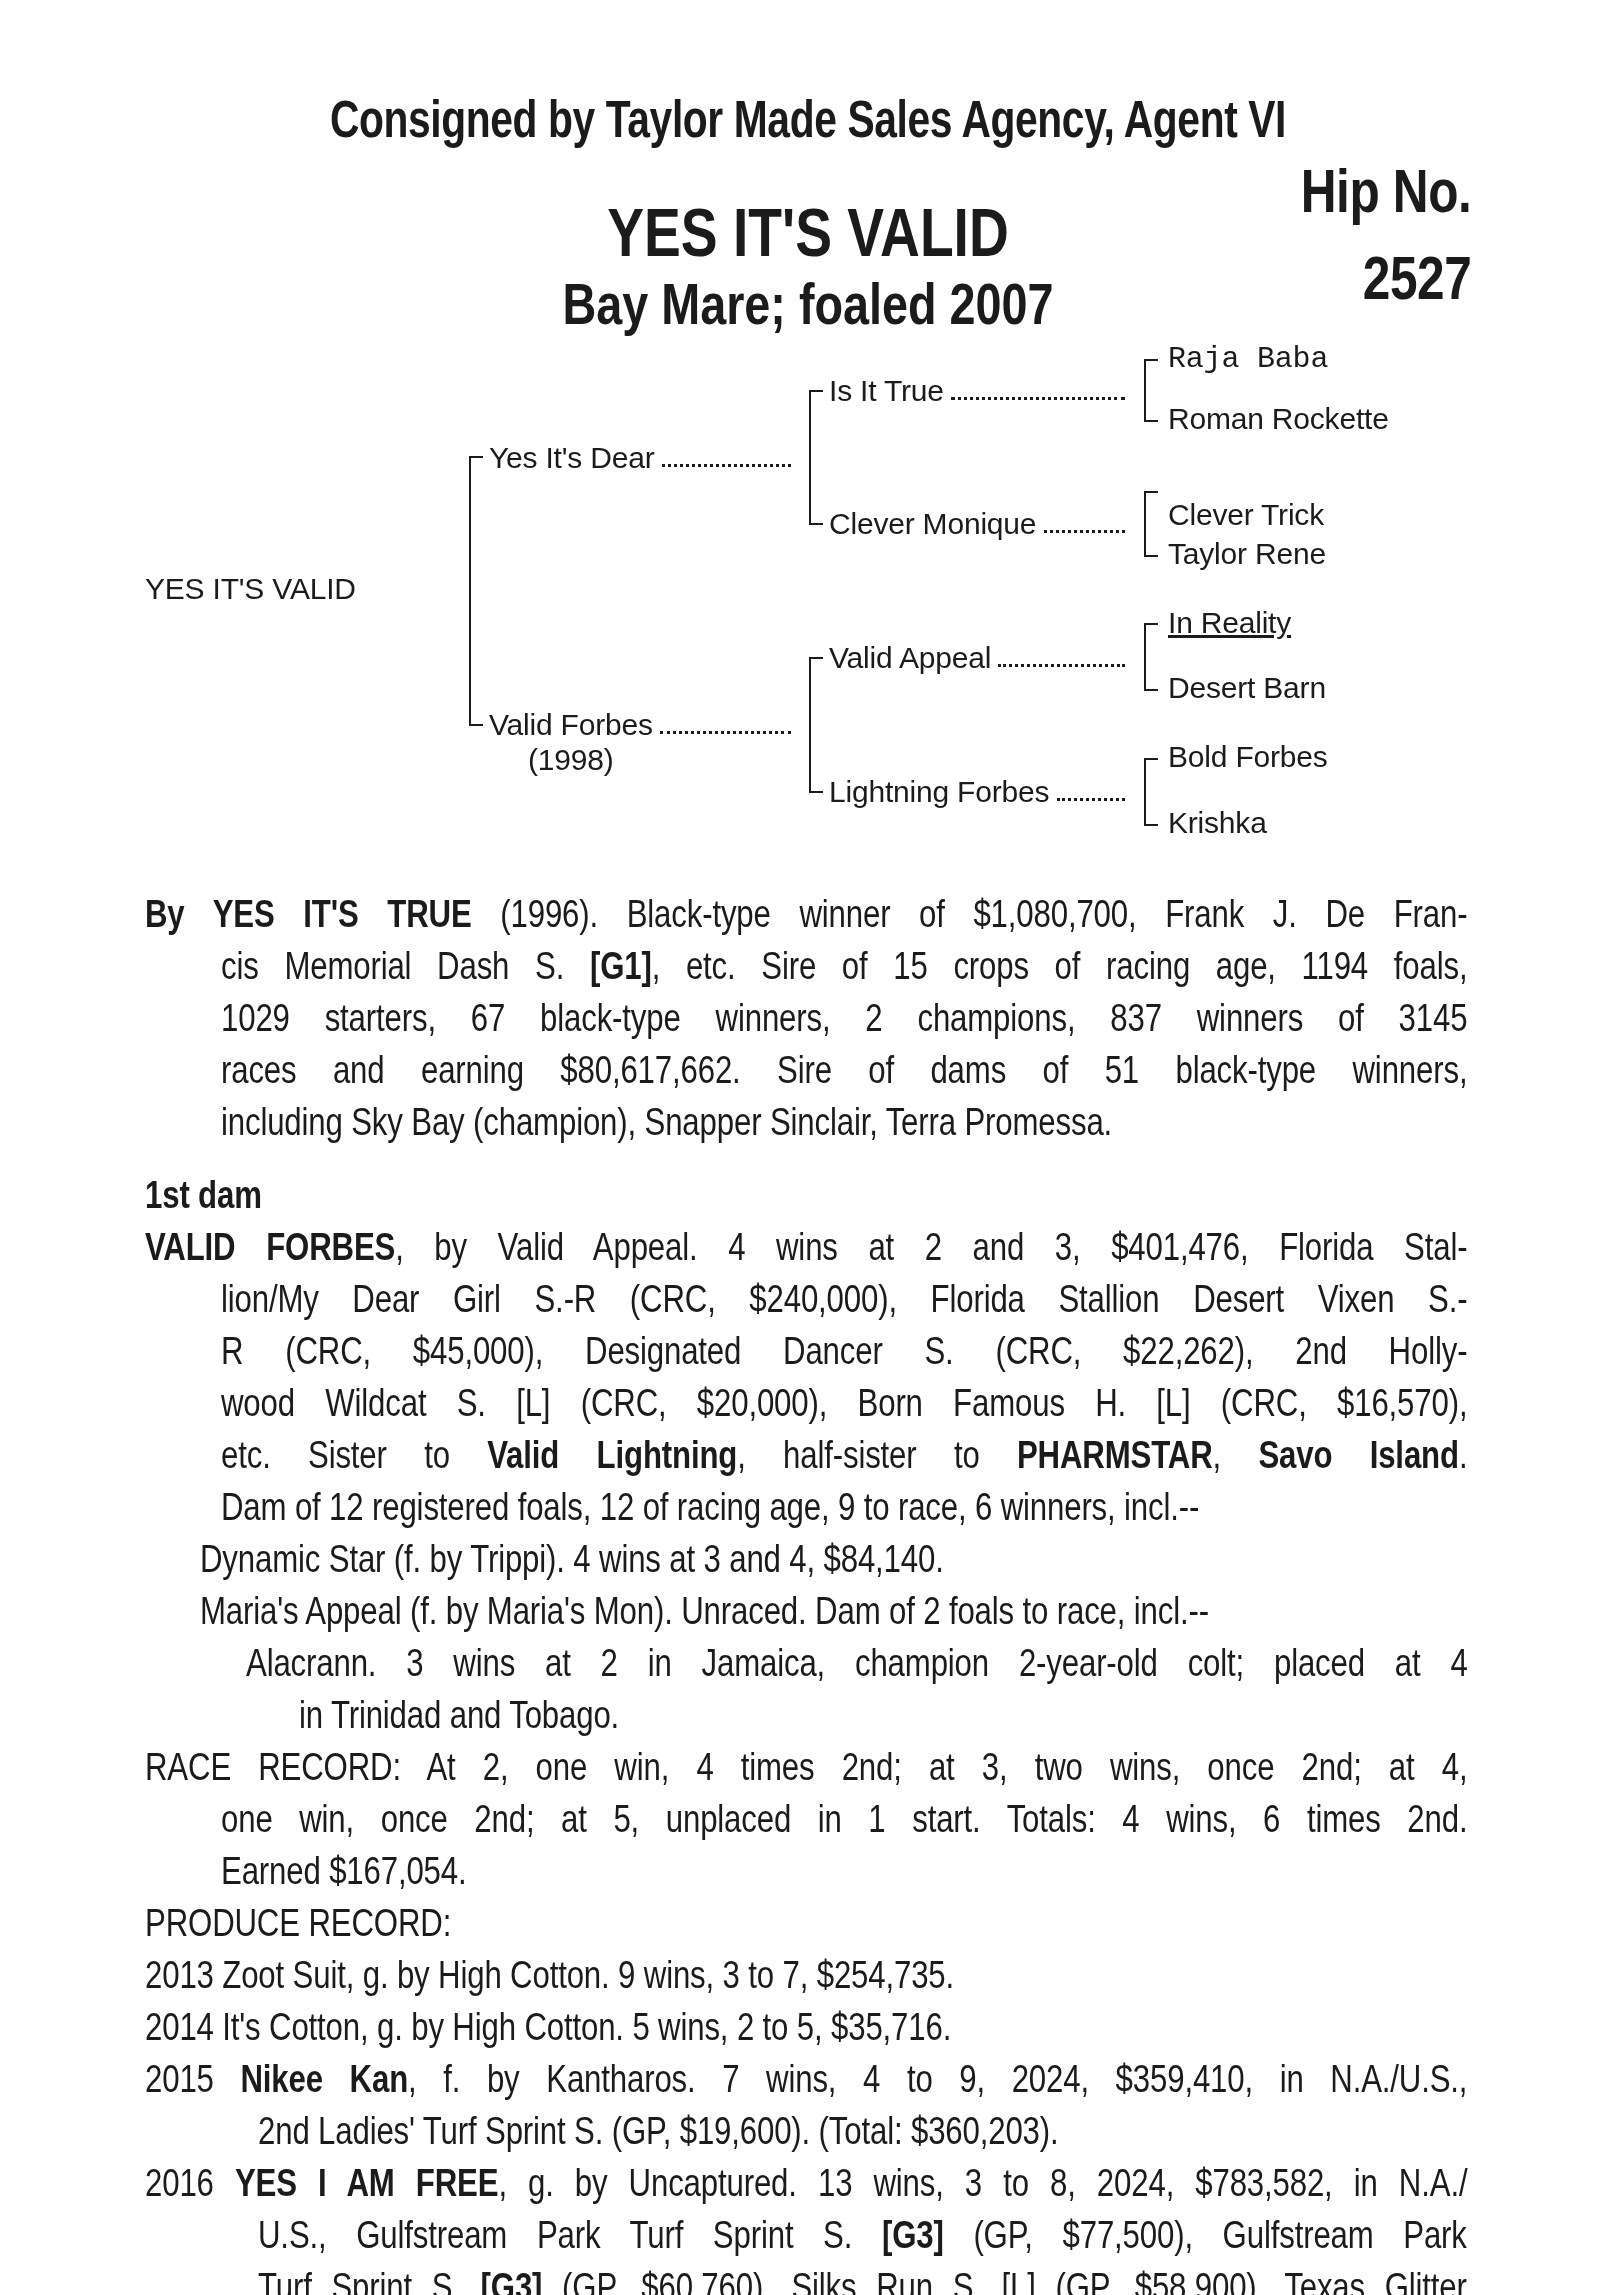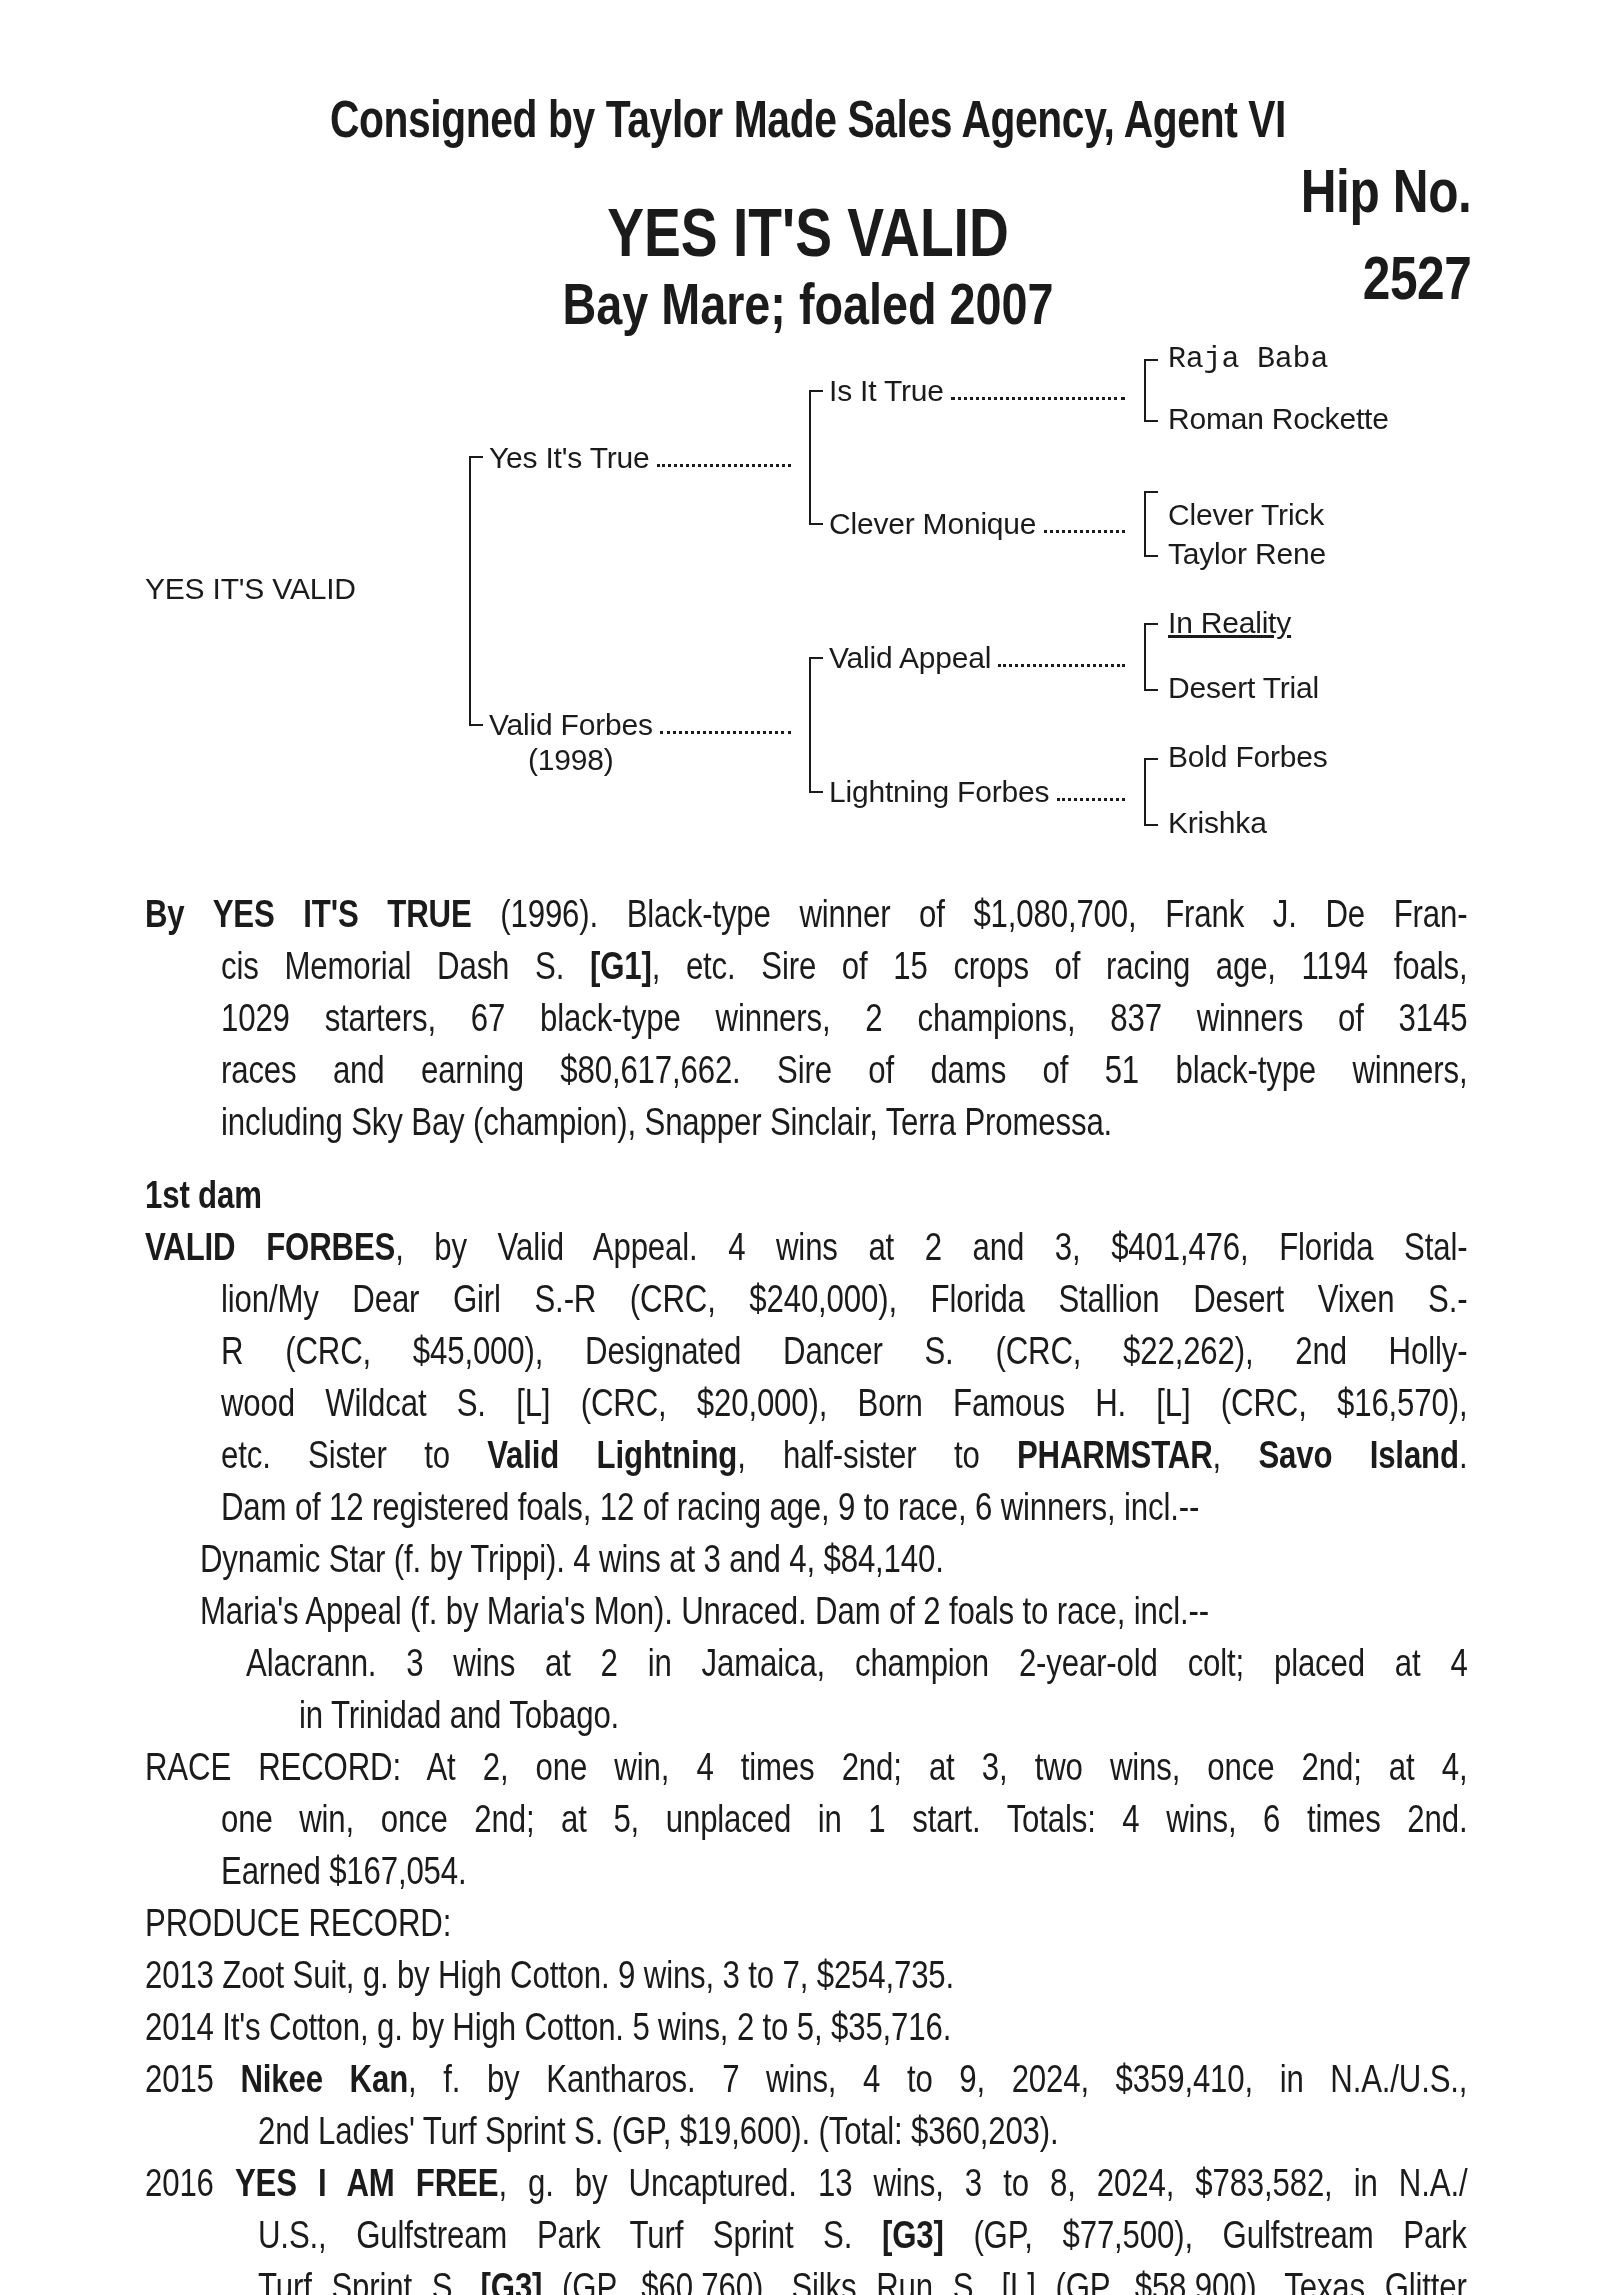--- a/index.html
+++ b/index.html
@@ -81,21 +81,21 @@
   </div>
 
   <div class="title">YES IT'S VALID</div>
   <div class="subtitle">Bay Mare; foaled 2007</div>
 
   <div class="ped">
 
     <div class="pname" style="left:145px;top:574px;">YES IT'S VALID</div>
 
     <div class="prow" style="left:489px;top:441px;width:308px;">
-      <span class="nm">Yes It's True</span>
+      <span class="nm">Yes It's Dear</span>
       <span class="lead"></span>
     </div>
     <div class="prow" style="left:489px;top:708px;width:308px;">
       <span class="nm">Valid Forbes</span>
       <span class="lead"></span>
     </div>
     <div class="pname" style="left:528px;top:745px;">(1998)</div>
 
     <div class="prow" style="left:829px;top:374px;width:302px;">
       <span class="nm">Is It True</span>
@@ -112,21 +112,21 @@
     <div class="prow" style="left:829px;top:775px;width:302px;">
       <span class="nm">Lightning Forbes</span>
       <span class="lead"></span>
     </div>
 
     <div class="pname" style="left:1168px;top:344px;font-family:Liberation Mono, monospace;">Raja Baba</div>
     <div class="pname" style="left:1168px;top:404px;">Roman Rockette</div>
     <div class="pname" style="left:1168px;top:476px;margin-top:24px;">Clever Trick</div>
     <div class="pname" style="left:1168px;top:539px;">Taylor Rene</div>
     <div class="pname" style="left:1168px;top:608px;text-decoration:underline;">In Reality</div>
-    <div class="pname" style="left:1168px;top:673px;">Desert Trial</div>
+    <div class="pname" style="left:1168px;top:673px;">Desert Barn</div>
     <div class="pname" style="left:1168px;top:742px;">Bold Forbes</div>
     <div class="pname" style="left:1168px;top:808px;">Krishka</div>
 
     <div class="vline" style="left:469px;top:457px;height:267px;"></div>
     <div class="tick" style="left:469px;top:456px;"></div>
     <div class="tick" style="left:469px;top:724px;"></div>
 
     <div class="vline" style="left:809px;top:391px;height:133px;"></div>
     <div class="tick" style="left:809px;top:390px;"></div>
     <div class="tick" style="left:809px;top:523px;"></div>

